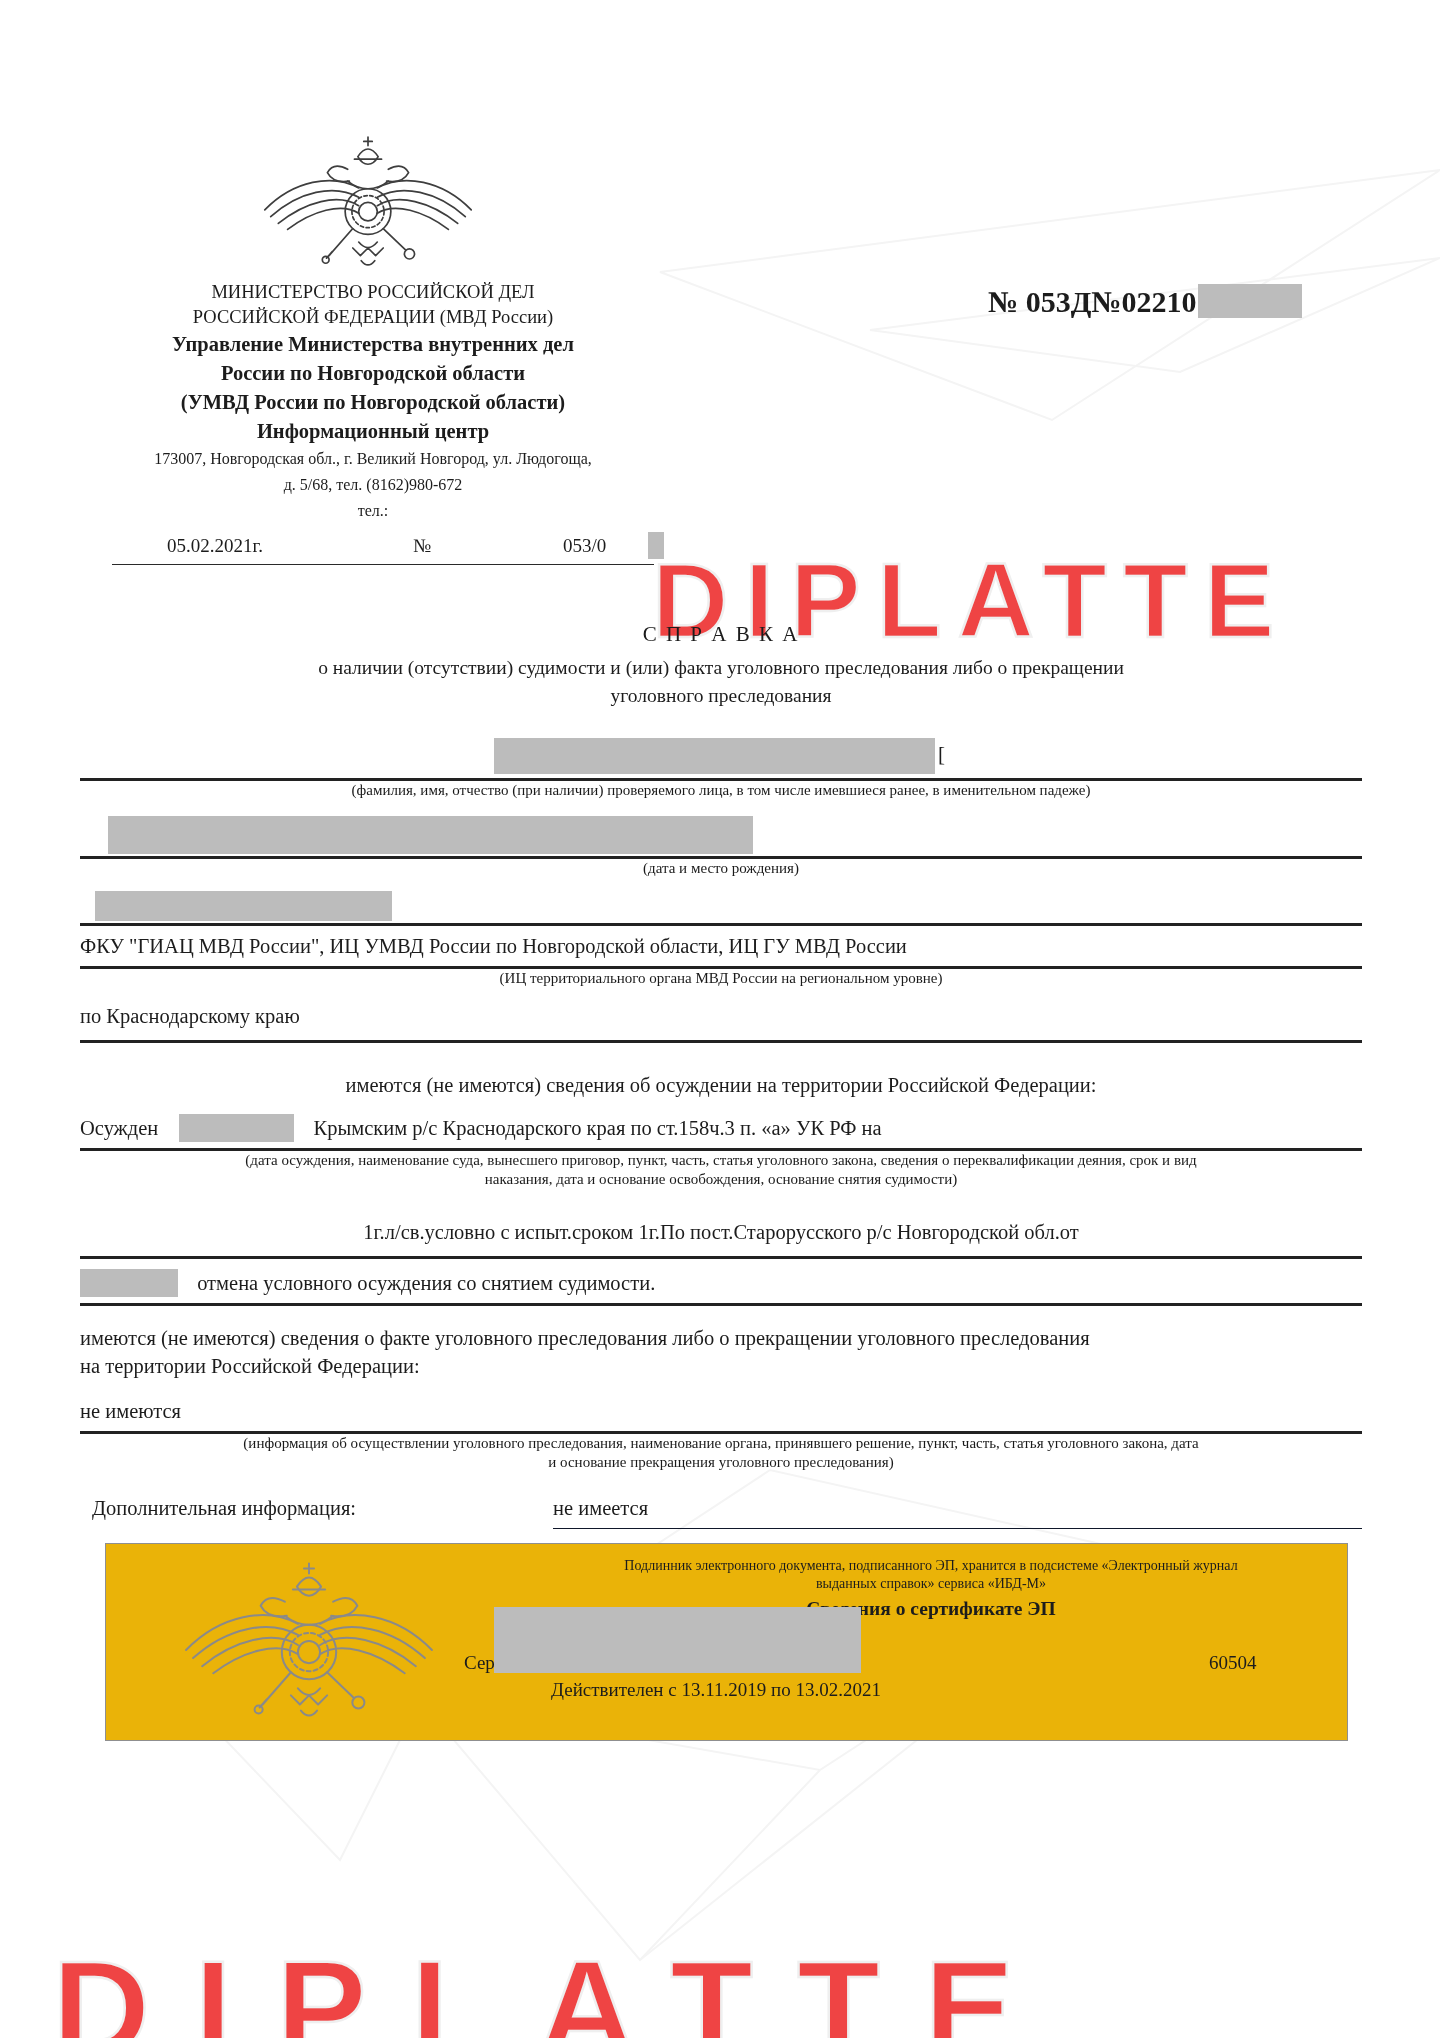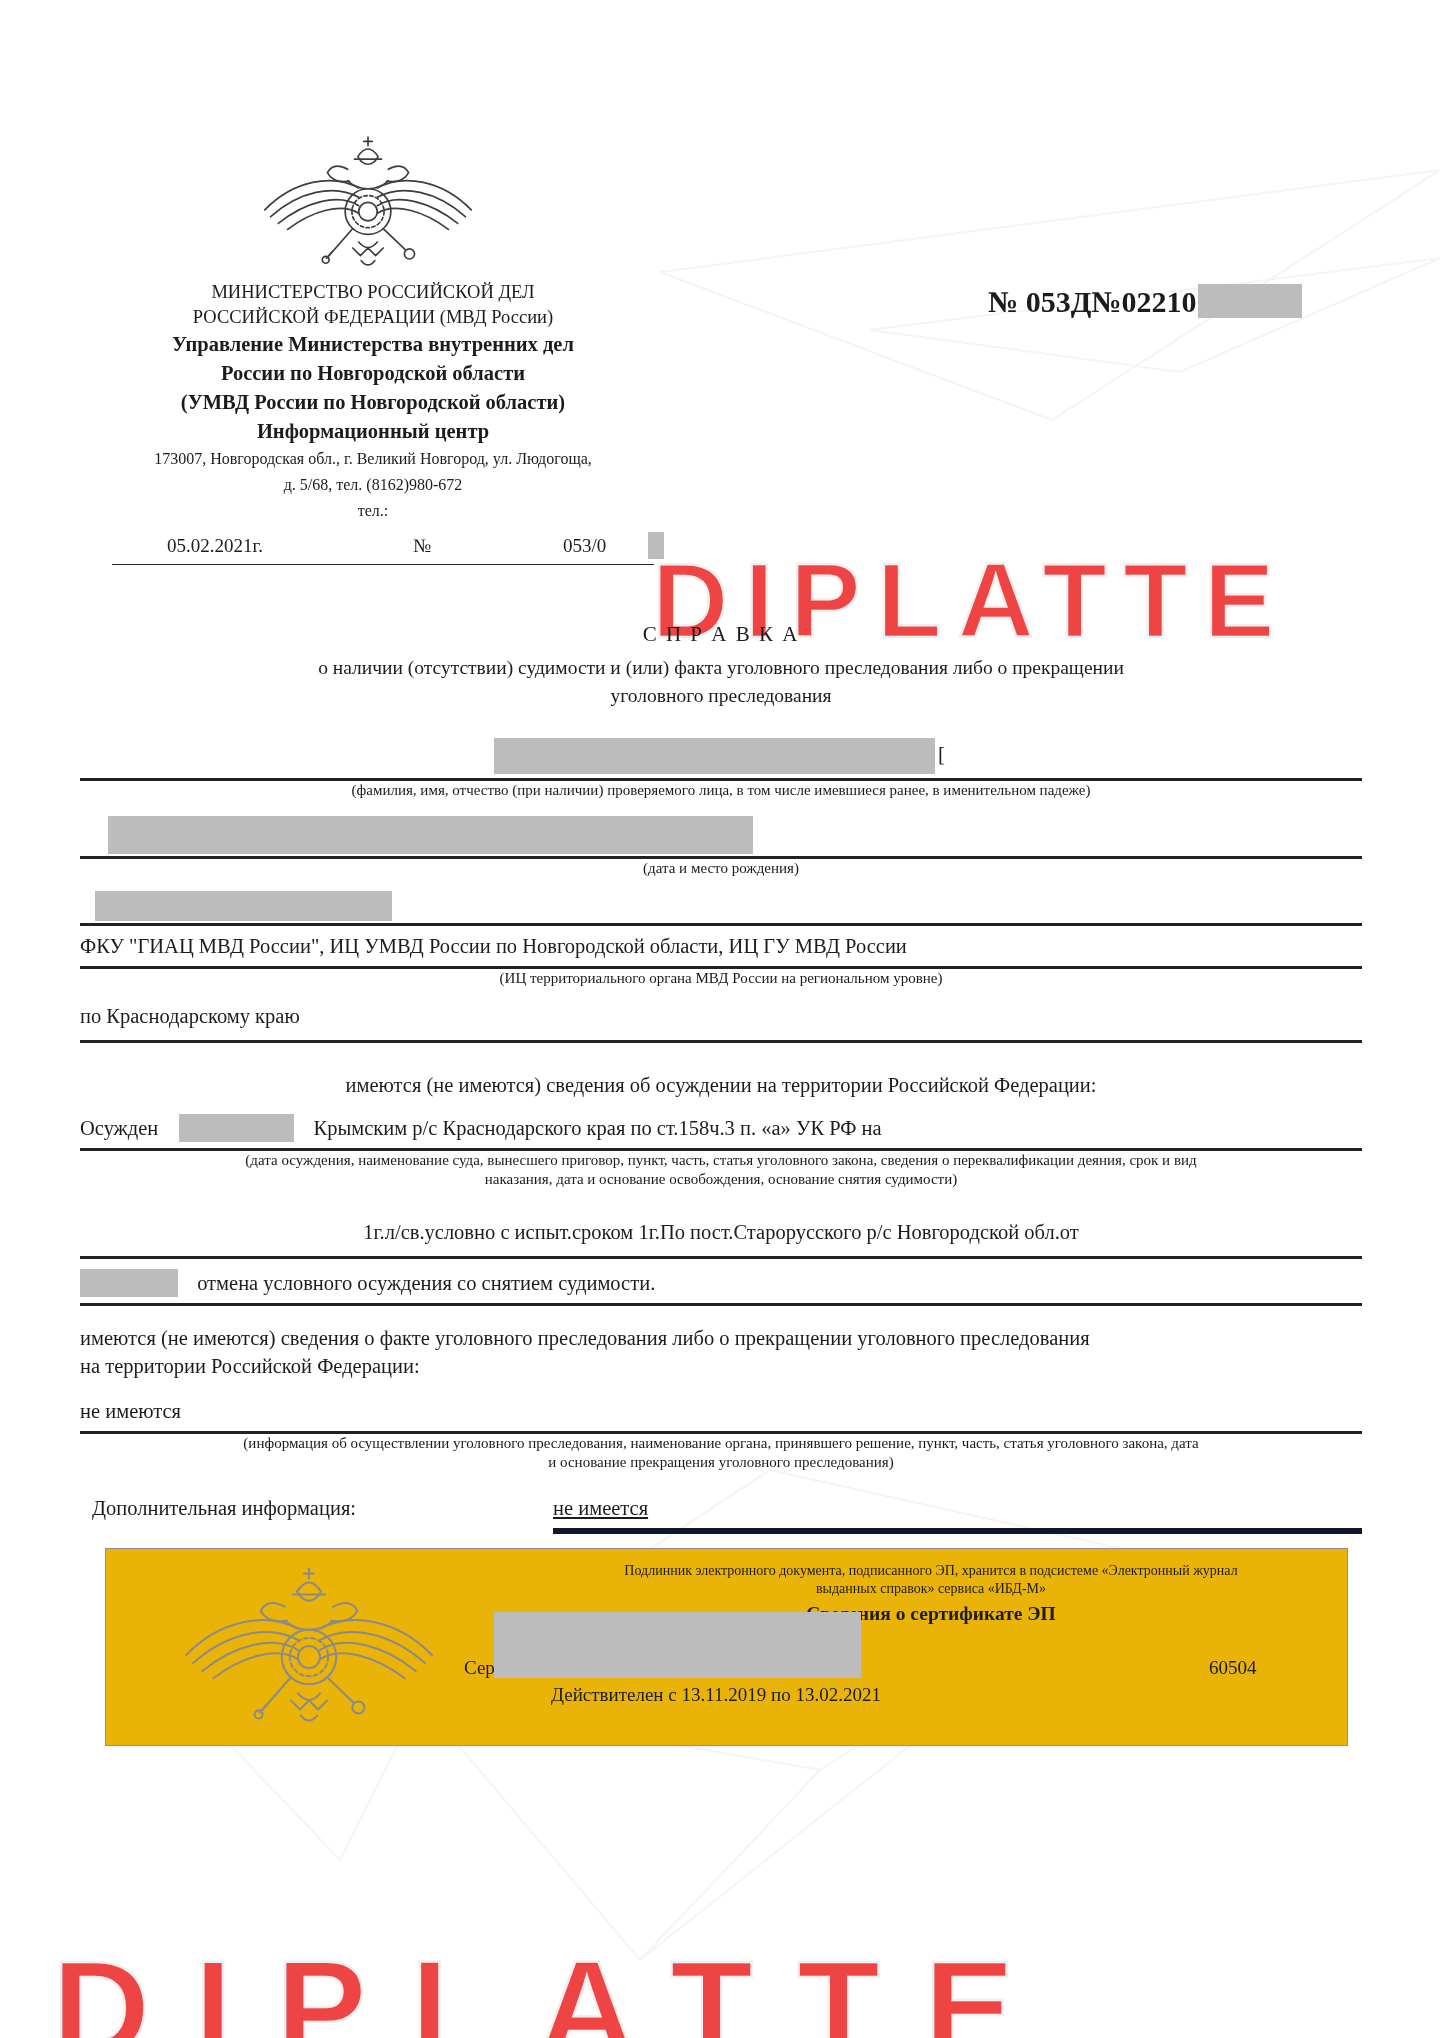--- a/index.html
+++ b/index.html
@@ -47,21 +47,21 @@
   .row-name .stub { position:absolute; left:858px; top:6px; font-size:21px; }
   .row-birth { position:relative; height:42px; margin-top:13px; }
   .row-birth .redact { position:absolute; left:28px; top:2px; width:645px; height:38px; }
   .row-box3 { position:relative; height:34px; margin-top:11px; }
   .row-box3 .redact { position:absolute; left:15px; top:2px; width:297px; height:30px; }
   .inline-redact { display:inline-block; background:#bcbcbc; vertical-align:-7px; }
   .mt6{margin-top:6px;} .mt10{margin-top:10px;} .mt13{margin-top:13px;}
   .mt15{margin-top:15px;} .mt17{margin-top:17px;} .mt18{margin-top:18px;} .mt22{margin-top:28px;text-align:center;}
   .addinfo-row { display:flex; margin-top:24px; font-size:20.5px; }
   .addinfo-row .lbl { padding-left:12px; width:473px; }
-  .addinfo-row .val { flex:1; border-bottom:6px solid #0f172a; padding-bottom:8px;text-decoration:underline; }
+  .addinfo-row .val { flex:1; border-bottom:1px solid #0f172a; padding-bottom:8px; }
   
   .cert-box { position:relative; margin:14px 0 0 25px; width:1243px; height:198px;
     border:1.5px solid #8f8f8f; background:#eab308; }
   .cert-eagle { position:absolute; left:72px; top:10px; width:262px; height:178px; }
   .cert-text { position:absolute; left:330px; top:13px; width:990px; }
   .cert-small { text-align:center; font-size:14px; line-height:18.5px; }
   .cert-title { text-align:center; font-size:19.5px; font-weight:bold; line-height:27px; margin-top:1px; }
   .cert-line  { font-size:19px; line-height:27px; position:relative; }
   .cl-issued { text-align:left; margin-left:128px; }
   .cl-serial { text-align:left; margin-left:28px; }

